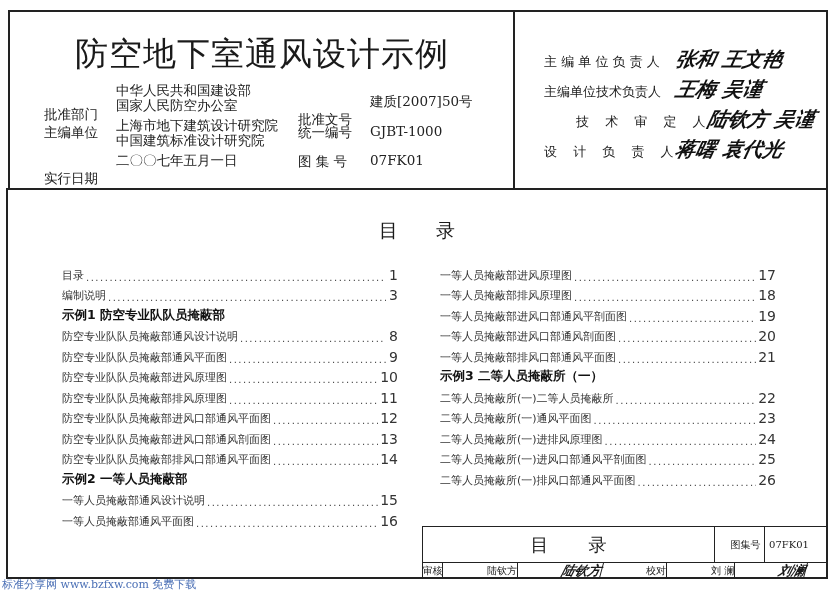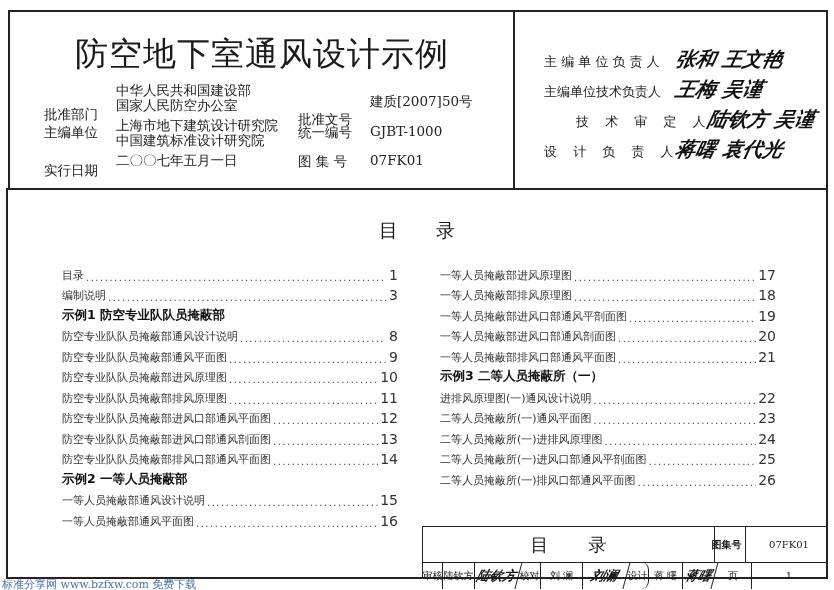--- a/index.html
+++ b/index.html
@@ -19,43 +19,43 @@
   .sig { display:inline-block; font-family:"DejaVu Serif", serif; font-style:italic; font-size:20px; font-weight:bold; color:#111; margin-left:4px; transform:skewX(-12deg); }
   .toc-title { position:absolute; left:0; right:0; top:28px; text-align:center; font-size:19px; letter-spacing:38px; padding-left:38px; }
   .toc-col { position:absolute; font-size:11px; color:#333; }
   .toc-row { position:relative; height:20.5px; display:flex; align-items:flex-end; white-space:nowrap; }
   .toc-row .t { flex:0 0 auto; padding-right:2px; }
   .toc-row .dots { flex:1 1 auto; overflow:hidden; color:#444; letter-spacing:1.5px; font-size:10px; }
   .toc-row .p { flex:0 0 auto; font-size:14px; font-family:"DejaVu Sans", sans-serif; color:#333; padding-left:2px; min-width:10px; text-align:right; }
   .toc-row.section .t { font-size:12.5px; color:#111; font-weight:bold; }
   .tb { position:absolute; left:422px; top:526px; width:404px; height:52px; border:1px solid #222; border-right:none; border-bottom:none; box-sizing:border-box; }
   .tb .r1 { position:absolute; left:0; top:0; height:35px; right:0; border-bottom:1px solid #222; }
-  .tb .r2 { position:absolute; left:0; top:35px; height:27px; right:0; display:flex; font-family:"DejaVu Serif", serif; font-size:10px; }
+  .tb .r2 { position:absolute; left:0; top:35px; height:17px; right:0; display:flex; font-family:"DejaVu Serif", serif; font-size:10px;gap:44px; }
   .tb .cell { border-right:1px solid #222; box-sizing:border-box; display:flex; align-items:center; justify-content:center; white-space:nowrap; }
   .tb .big { position:absolute; left:0; width:292px; top:0; height:35px; display:flex; align-items:center; justify-content:center; font-size:18px; letter-spacing:40px; padding-left:40px; box-sizing:border-box; border-right:1px solid #222; }
-  .tb .k1 { position:absolute; left:285px; width:37px; top:0; height:35px; border-right:1px solid #222; display:flex; align-items:center; justify-content:center; font-family:"DejaVu Serif", serif; font-size:10px;font-weight:bold; }
+  .tb .k1 { position:absolute; left:304px; width:37px; top:0; height:35px; border-right:1px solid #222; display:flex; align-items:center; justify-content:center; font-family:"DejaVu Serif", serif; font-size:10px; }
   .tb .v1 { position:absolute; left:329px; right:0; top:0; height:35px; display:flex; align-items:center; justify-content:center; font-family:"DejaVu Serif", serif; font-size:10px; }
   .hand { font-family:"DejaVu Serif", serif; font-style:italic; font-weight:bold; font-size:13px; transform:skewX(-15deg); }
   .footer { position:absolute; left:2px; top:577px; font-family:"DejaVu Serif", serif; font-size:11px; color:#4a6fb5; white-space:nowrap; }
 </style>
 </head>
 <body>
 
 <div class="box" id="top-left">
   <div class="title">防空地下室通风设计示例</div>
   <div class="meta" style="left:0;top:0;width:100%;height:100%;">
     <span class="lab" style="left:34px;top:82px;margin-top:12px;">批准部门</span>
     <span class="val" style="left:106px;top:71px;">中华人民共和国建设部</span>
     <span class="val" style="left:106px;top:86px;">国家人民防空办公室</span>
 
     <span class="lab" style="left:34px;top:112px;">主编单位</span>
     <span class="val" style="left:106px;top:106px;">上海市地下建筑设计研究院</span>
     <span class="val" style="left:106px;top:121px;">中国建筑标准设计研究院</span>
 
-    <span class="lab" style="left:34px;top:150px;">实行日期</span>
+    <span class="lab" style="left:34px;top:158px;">实行日期</span>
     <span class="val" style="left:106px;top:141px;">二〇〇七年五月一日</span>
 
     <span class="lab" style="left:288px;top:99px;">批准文号</span>
     <span class="val" style="left:360px;top:82px;">建质[2007]50号</span>
 
     <span class="lab" style="left:288px;top:112px;">统一编号</span>
     <span class="val" style="left:360px;top:112px;">GJBT-1000</span>
 
     <span class="lab" style="left:288px;top:141px;">图 集 号</span>
     <span class="val" style="left:360px;top:141px;">07FK01</span>
@@ -166,21 +166,21 @@
       </div>
       <div class="toc-row">
         <span class="t">一等人员掩蔽部排风口部通风平面图</span>
         <span class="dots">........................................................................................................................</span>
         <span class="p">21</span>
       </div>
       <div class="toc-row section">
         <span class="t">示例3  二等人员掩蔽所（一）</span>
       </div>
       <div class="toc-row">
-        <span class="t">进排风原理图(一)通风设计说明</span>
+        <span class="t">二等人员掩蔽所(一)二等人员掩蔽所</span>
         <span class="dots">........................................................................................................................</span>
         <span class="p">22</span>
       </div>
       <div class="toc-row">
         <span class="t">二等人员掩蔽所(一)通风平面图</span>
         <span class="dots">........................................................................................................................</span>
         <span class="p">23</span>
       </div>
       <div class="toc-row">
         <span class="t">二等人员掩蔽所(一)进排风原理图</span>

